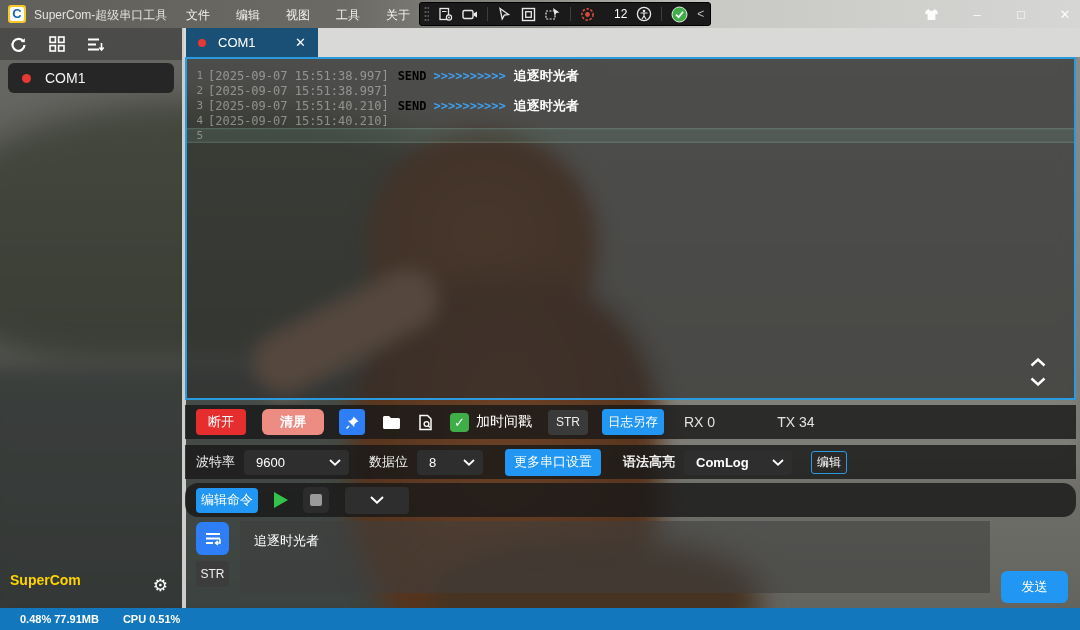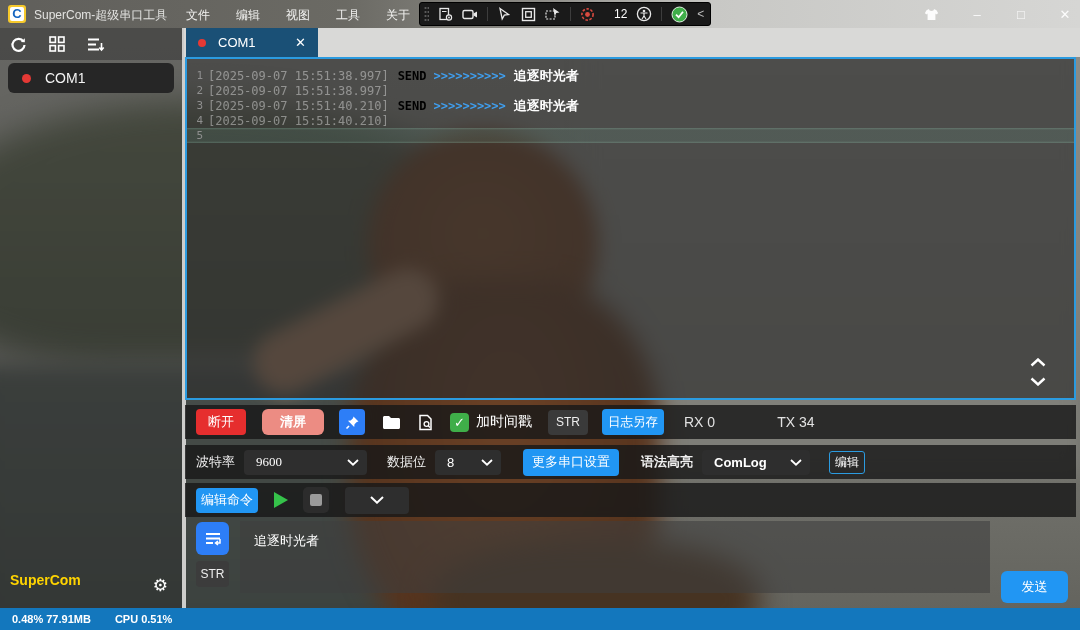--- a/index.html
+++ b/index.html
@@ -64,38 +64,38 @@
   .term-line .tag { color:#000000; font-weight:bold; margin-left:9px; }
   .term-line .arrows { color:#3f9ff0; font-weight:bold; margin-left:7px; }
   .term-line .msg { color:#ffffff; font-weight:bold; margin-left:8px; font-family:"Liberation Sans",sans-serif; font-size:13px; }
   .term-line.current { background:linear-gradient(180deg,rgba(150,210,185,0.32) 0,rgba(110,165,145,0.16) 2px,rgba(110,165,145,0.16) 13px,rgba(150,210,185,0.32) 15px); }
   .scrollers { position:absolute; right:28px; bottom:12px; display:flex; flex-direction:column; gap:10px; }
 
   
   .bar { position:absolute; left:185px; width:891px; z-index:4; background:rgba(24,24,24,0.82); display:flex; align-items:center; }
   .bar1 { top:405px; height:34px; }
   .bar2 { top:445px; height:34px; }
-  .bar3 { top:483px; height:34px; }
+  .bar3 { top:483px; height:34px;border-radius:13px; }
 
   .btn { border-radius:4px; display:flex; align-items:center; justify-content:center; cursor:default; flex:none; }
   .btn-red { background:#e62e2e; color:#fff; font-weight:normal; font-size:13px; width:50px; height:26px; margin-left:11px; }
   .btn-salmon { background:#ec8c83; color:#fff; font-weight:bold; font-size:13px; width:62px; height:26px; margin-left:16px; border-radius:6px; }
   .btn-pin { background:#2d7ef7; width:26px; height:26px; margin-left:15px; }
   .icon-plain { margin-left:17px; display:flex; align-items:center; }
   .chk { width:19px; height:19px; background:#3fae49; border-radius:4px; color:#fff; font-size:13px; display:flex; align-items:center; justify-content:center; margin-left:17px; }
   .chk-label { color:#fff; font-size:14px; margin-left:7px; }
   .btn-str { background:#3a3a3a; color:#eee; font-size:12px; width:40px; height:25px; margin-left:16px; }
   .btn-savelog { background:#2196f3; color:#fff; font-size:12.5px; width:62px; height:26px; margin-left:14px; }
   .rxtx { color:#e2e2e2; font-size:14px; margin-left:20px; }
   .rxtx.tx { margin-left:62px; }
 
   .flabel { color:#f0f0f0; font-size:13px; margin-left:11px; }
   .dd { background:#2e2e2e; border-radius:4px; height:25px; color:#fff; font-size:13px; display:flex; align-items:center; padding:0 8px 0 12px; justify-content:space-between; flex:none; }
   .dd .chev { margin-left:10px; display:flex; }
-  .dd-baud { width:123px; margin-left:9px;font-family:Liberation Serif, serif; }
+  .dd-baud { width:105px; margin-left:9px; }
   .dd-bits { width:66px; margin-left:9px; }
   .dd-syntax { width:108px; margin-left:9px; font-weight:bold; }
   .btn-more { background:#2196f3; color:#fff; font-size:13px; width:96px; height:27px; margin-left:22px; }
   .lbl-syntax { margin-left:22px; font-weight:bold; }
   .btn-edit { background:rgba(40,40,40,0.4); border:1px solid #2b9be0; color:#fff; font-size:12px; width:36px; height:23px; margin-left:19px; border-radius:3px; }
 
   .btn-editcmd { background:#2196f3; color:#fff; font-size:13px; width:62px; height:25px; margin-left:11px; }
   .play { width:0; height:0; border-left:14px solid #35c24a; border-top:8px solid transparent; border-bottom:8px solid transparent; margin-left:16px; }
   .btn-stop { background:#2c2c2c; width:26px; height:26px; margin-left:15px; border-radius:5px; }
   .btn-stop i { width:12px; height:12px; background:#9a9a9a; border-radius:2px; display:block; }
@@ -104,21 +104,21 @@
   
   .composer-left { position:absolute; left:196px; top:522px; z-index:4; }
   .btn-sendmode { width:33px; height:33px; background:#2d7ef7; border-radius:6px; display:flex; align-items:center; justify-content:center; }
   .btn-str2 { margin-top:6px; width:33px; height:26px; background:#3c3c3c; border-radius:4px; color:#eee; font-size:12px; display:flex; align-items:center; justify-content:center; }
   .sendbox { position:absolute; left:240px; top:521px; width:750px; height:72px; z-index:4; background:rgba(62,62,62,0.58); border:none; resize:none; color:#fff; font-size:13px; font-family:"Liberation Sans",sans-serif; padding:11px 14px; outline:none; }
   .btn-send { position:absolute; left:1001px; top:571px; width:67px; height:32px; z-index:4; background:#2196f3; color:#fff; font-size:13px; border-radius:6px; display:flex; align-items:center; justify-content:center; }
 
   
   .statusbar { position:absolute; left:0; top:608px; width:1080px; height:22px; background:#1377bd; z-index:6; display:flex; align-items:center; }
   .statusbar span { color:#fff; font-size:11px; font-weight:bold; }
-  .st-mem { margin-left:12px; }
+  .st-mem { margin-left:20px; }
   .st-cpu { margin-left:24px; }
 
   svg { display:block; }
 </style>
 </head>
 <body>
 
 <div class="photo">
   <div class="mist-right"></div>
   <div class="mountain"></div>

